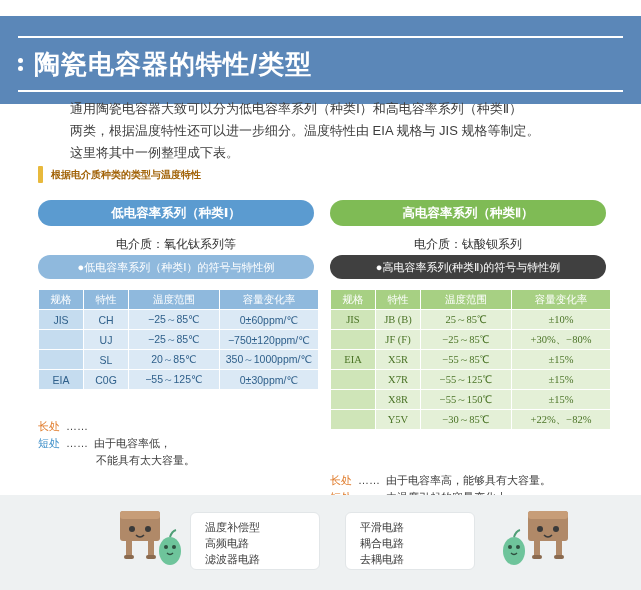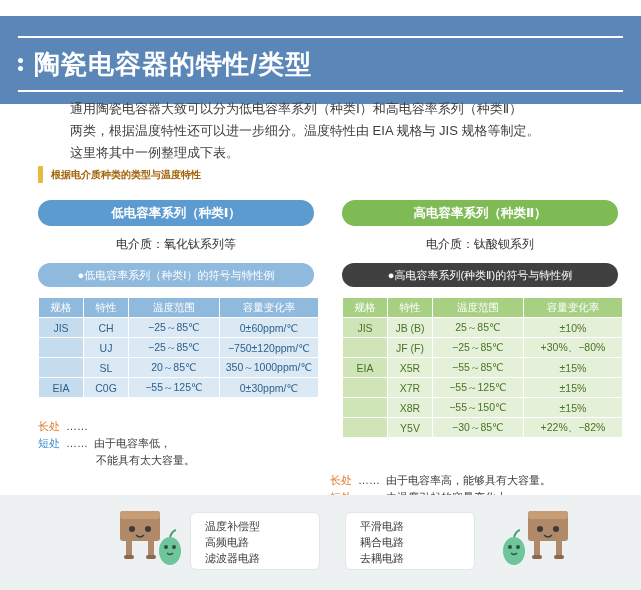--- a/index.html
+++ b/index.html
@@ -49,35 +49,35 @@
   .section-title .bar{
     width:5px;height:17px;background:#e8b93c;margin-right:8px;border-radius:1px;
   }
   .section-title .txt{
     color:#a16207;font-size:10px;font-weight:bold;
   }
 
   
   .col{position:absolute;top:200px;width:276px;}
   .col-left{left:38px;}
-  .col-right{left:342px;}
+  .col-right{left:330px;font-family:Liberation Serif, serif;}
 
   .pill{
     height:26px;border-radius:13px;display:flex;align-items:center;justify-content:center;
     font-size:12.5px;font-weight:bold;color:#ffffff;
   }
   .pill-blue{background:#5b9bd0;}
   .pill-green{background:#7fbb55;}
 
   .dielectric{
     text-align:center;font-size:12px;margin-top:10px;color:#333;
   }
 
   .subhead{
-    margin-top:10px;height:24px;border-radius:12px;
+    margin-top:2px;height:24px;border-radius:12px;
     display:flex;align-items:center;justify-content:center;
     font-size:11px;color:#ffffff;
   }
   .subhead-blue{background:#8fb9dd;}
   .subhead-green{background:#404040;}
 
   
   table{
     border-collapse:collapse;margin-top:10px;width:276px;
     table-layout:fixed;
@@ -117,21 +117,21 @@
 
   
   .bottom{
     position:absolute;left:0;top:495px;width:641px;height:95px;
     background:#eef1f2;
   }
   .panel{
     position:absolute;top:512px;height:58px;border-radius:6px;
     background:#ffffff;border:1px solid #e2e6e8;
     font-size:11px;line-height:16px;color:#3d3d3d;
-    padding:6px 0 0 14px;box-sizing:border-box;font-family:Liberation Mono, monospace;
+    padding:6px 0 0 14px;box-sizing:border-box;
   }
   .panel-left{left:190px;width:130px;}
   .panel-right{left:345px;width:130px;}
 
   
   .mascot{position:absolute;}
   .m-left{left:112px;top:505px;}
   .m-right{left:492px;top:505px;}
 </style>
 </head>

